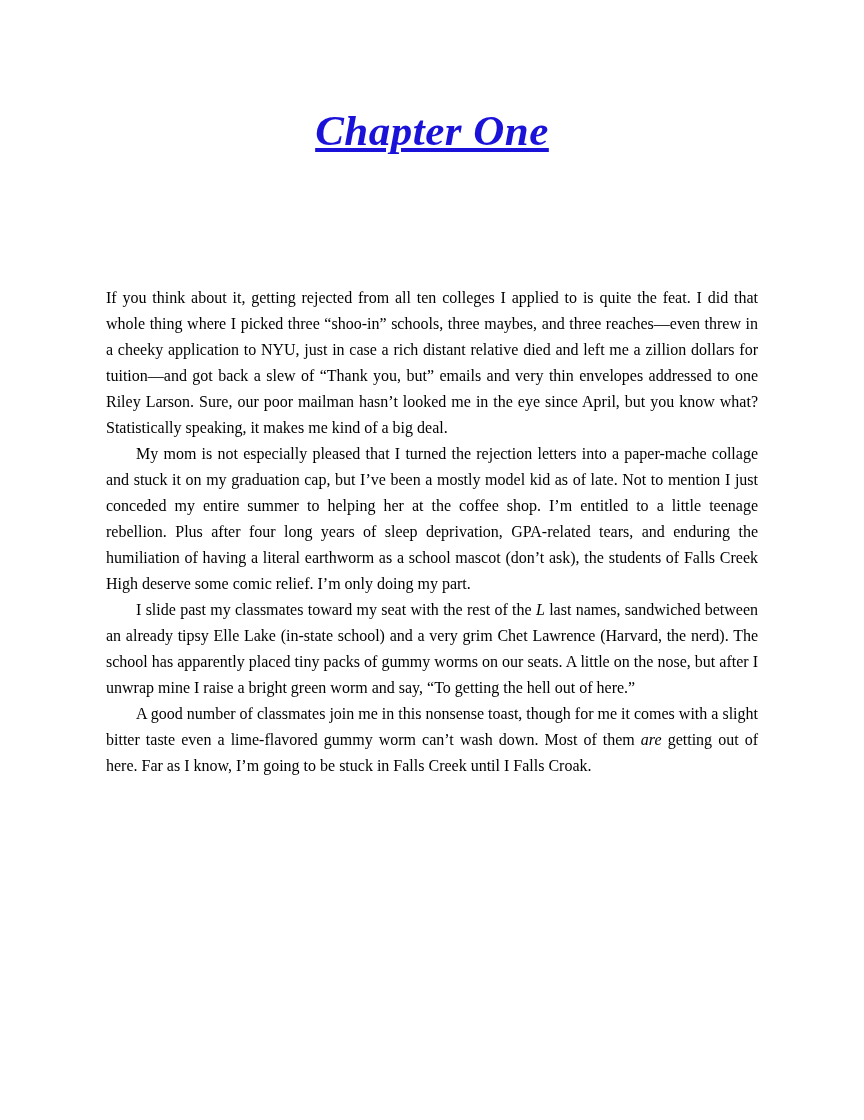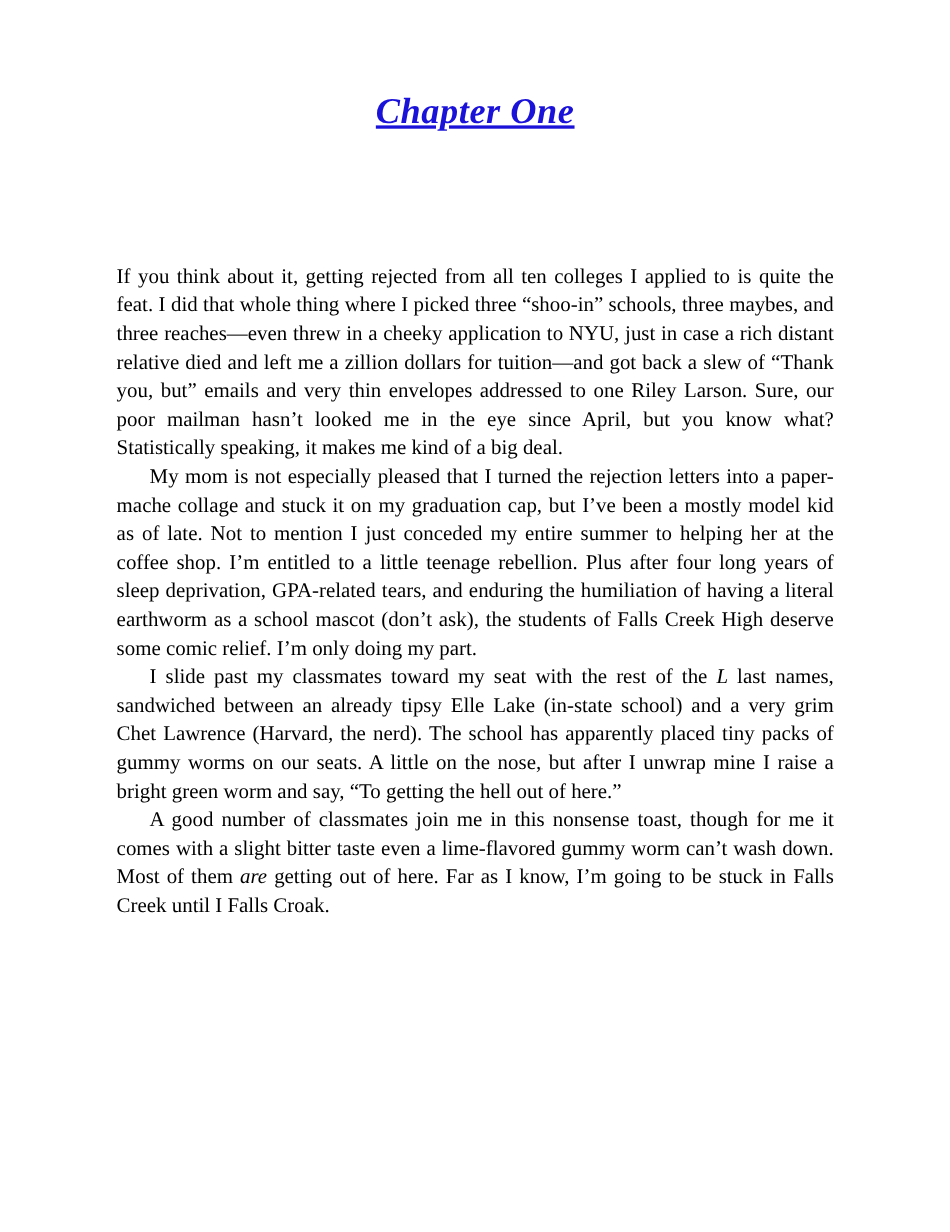--- a/index.html
+++ b/index.html
@@ -16,34 +16,34 @@
   .page {
     width: 864px;
     min-height: 1120px;
     box-sizing: border-box;
     padding: 0;
     position: relative;
     background: #ffffff;
   }
   .chapter-title {
     text-align: center;
-    font-size: 33px;
+    font-size: 43px;
     font-weight: bold;
     font-style: italic;
     color: #1a12d8;
     text-decoration: underline;
     margin: 0;
-    padding-top: 84px;
+    padding-top: 106px;
     letter-spacing: 0.5px;
   }
   .body-text {
-    margin: 0 auto;
+    margin: 12px auto;
     width: 652px;
     padding-top: 118px;
-    font-size: 19px;
+    font-size: 16px;
     line-height: 26px;
     text-align: justify;
     text-justify: inter-word;
   }
   .body-text p {
     margin: 0;
     text-indent: 0;
   }
   .body-text p.indent {
     text-indent: 30px;

